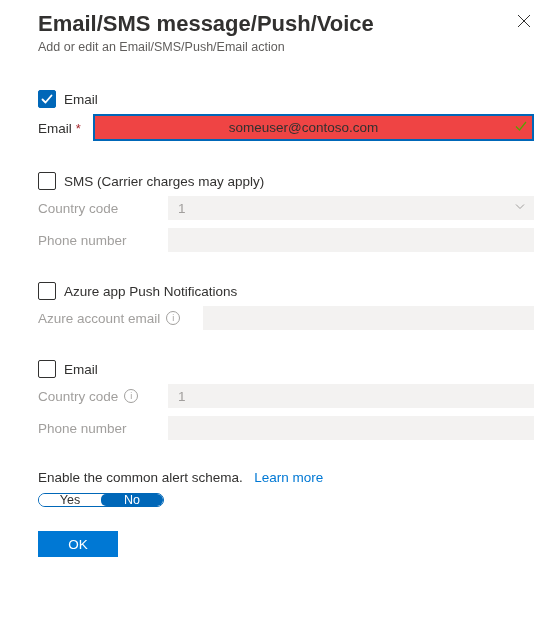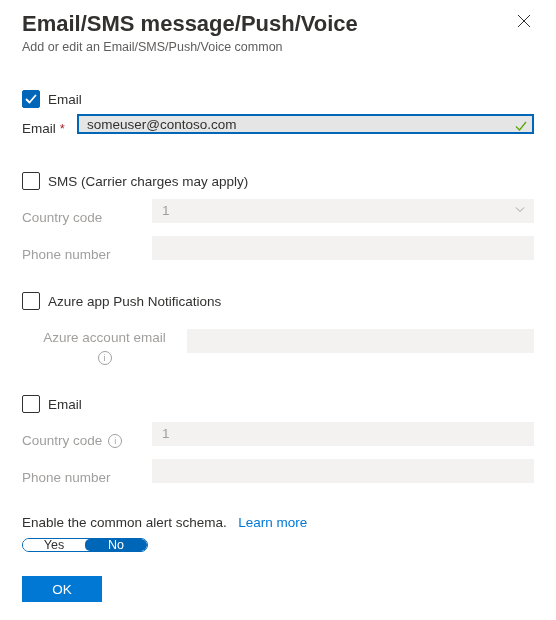--- a/index.html
+++ b/index.html
@@ -8,43 +8,43 @@
     --faint:#a19f9d;
     --brand:#0067b8;
     --brand2:#0078d4;
     --green:#57a300;
     --danger:#a4262c;
     --field-bg:#f3f2f1;
     --border:#8a8886;
   }
   *{box-sizing:border-box;font-family:"Segoe UI",Arial,sans-serif;}
   html,body{margin:0;padding:0;background:#fff;}
-  .pane{width:556px;height:620px;padding:10px 22px 20px 22px;position:relative;color:var(--text);}
+  .pane{width:556px;height:620px;padding:10px 22px 20px 38px;position:relative;color:var(--text);}
   .hdr{position:relative;}
   h1{font-size:22px;font-weight:600;margin:0 0 2px 0;line-height:28px;}
   .sub{font-size:12.5px;color:var(--muted);margin:0 0 36px 0;}
   .close-x{position:absolute;top:0px;right:-4px;width:28px;height:28px;line-height:24px;text-align:center;font-size:18px;color:#323130;cursor:pointer;}
   .sect{margin-bottom:30px;}
   .chk-row{display:flex;align-items:center;gap:8px;margin-bottom:6px;}
   .chk{width:18px;height:18px;border:1px solid var(--text);border-radius:2px;display:inline-flex;align-items:center;justify-content:center;cursor:pointer;flex-shrink:0;}
   .chk.checked{background:var(--brand);border-color:var(--brand);}
   .chk.checked svg{display:block;}
   .chk svg{display:none;width:14px;height:14px;}
   .chk-label{font-size:13.5px;}
   .fld-label{font-size:13.5px;min-width:auto;}
   .star{color:var(--danger);font-size:13px;}
   .email-row{display:flex;align-items:center;}
   .email-label-wrap{display:flex;align-items:center;gap:4px;width:55px;}
   .email-input-wrap{position:relative;flex:1;height:28px;}
-  .txt-in{width:100%;height:20px;padding:0 28px 0 8px;font-size:13.5px;color:var(--text);border:2px solid var(--brand);outline:none;background:#e5e5e5;}
+  .txt-in{width:100%;height:27px;padding:0 28px 0 8px;font-size:13.5px;color:var(--text);border:2px solid var(--brand);outline:none;background:#ef4444;text-align:center;}
   .valid-ic{position:absolute;right:6px;top:50%;transform:translateY(-50%);}
   .disabled-block{opacity:1;}
   .dis-field{display:flex;align-items:center;margin-bottom:8px;}
-  .dis-label{font-size:13.5px;color:var(--faint);width:130px;display:flex;align-items:center;gap:6px;margin-top:14px;}
-  .dis-label.wazure{width:165px;flex-direction:column;}
+  .dis-label{font-size:13.5px;color:var(--faint);width:130px;display:flex;align-items:center;gap:6px;}
+  .dis-label.wazure{width:165px;}
   .dis-input{flex:1;height:24px;background:var(--field-bg);display:flex;align-items:center;padding:0 10px;color:var(--faint);font-size:13.5px;position:relative;}
   .dropdown-chev{position:absolute;right:8px;top:50%;transform:translateY(-50%);}
   .info-ic{width:14px;height:14px;border:1px solid var(--faint);border-radius:50%;display:inline-flex;align-items:center;justify-content:center;font-size:9px;color:var(--faint);cursor:default;}
   .schema-line{font-size:13.5px;margin-bottom:8px;}
   .link{color:var(--brand2);cursor:pointer;}
   .toggle{width:126px;height:14px;border:1px solid var(--brand);border-radius:11px;overflow:hidden;display:flex;cursor:pointer;}
   .toggle>div{flex:1;display:flex;align-items:center;justify-content:center;font-size:12.5px;line-height:20px;}
   .toggle .off{background:#fff;color:var(--text);}
   .toggle .on{background:var(--brand);color:#fff;border-radius:5px;}
   .ok-btn{margin-top:24px;width:80px;height:26px;background:var(--brand2);color:#fff;border:none;font-size:13.5px;cursor:pointer;}
@@ -54,21 +54,21 @@
 
 <div class="pane">
 
   <div class="hdr">
     <h1>Email/SMS message/Push/Voice</h1>
     <div class="close-x">
       <svg width="14" height="14" viewBox="0 0 14 14">
           <path d="M1 1 L13 13 M13 1 L1 13" stroke="#323130" stroke-width="1"></path>
         </svg>
     </div>
-    <p class="sub">Add or edit an Email/SMS/Push/Voice common</p>
+    <p class="sub">Add or edit an Email/SMS/Push/Email action</p>
   </div>
 
   
   <div class="sect">
     <div class="chk-row">
       <span class="chk checked">
         <svg viewBox="0 0 14 14">
             <path d="M2.5 7.5 L5.5 10.5 L11.5 3.5" stroke="#fff" stroke-width="1.8" fill="none" stroke-linecap="round" stroke-linejoin="round"></path>
           </svg>
       </span>

